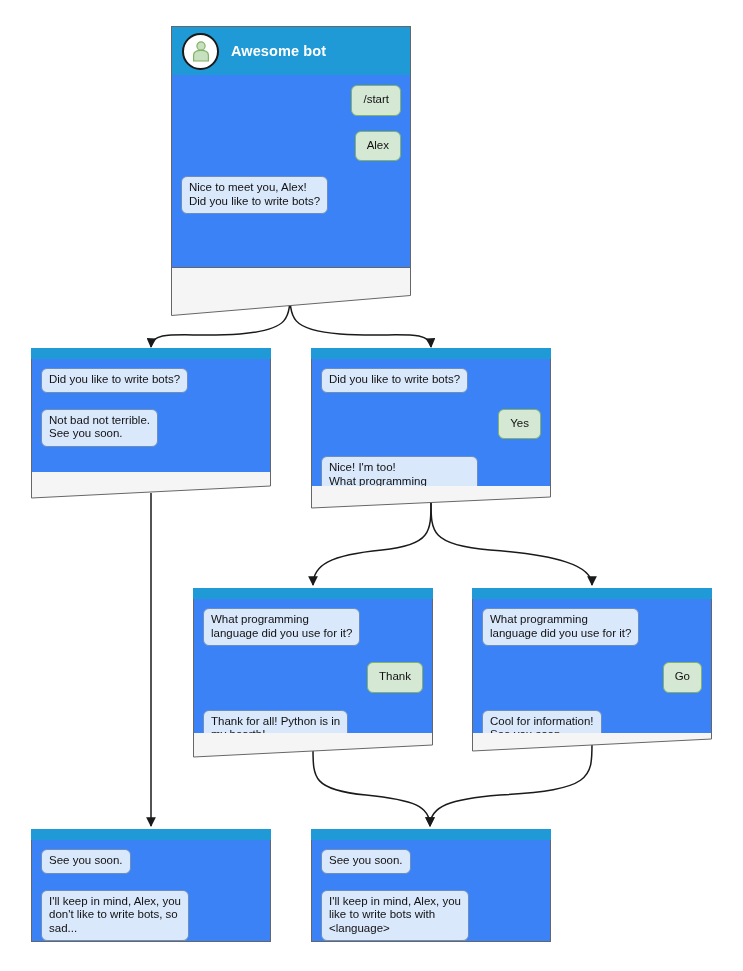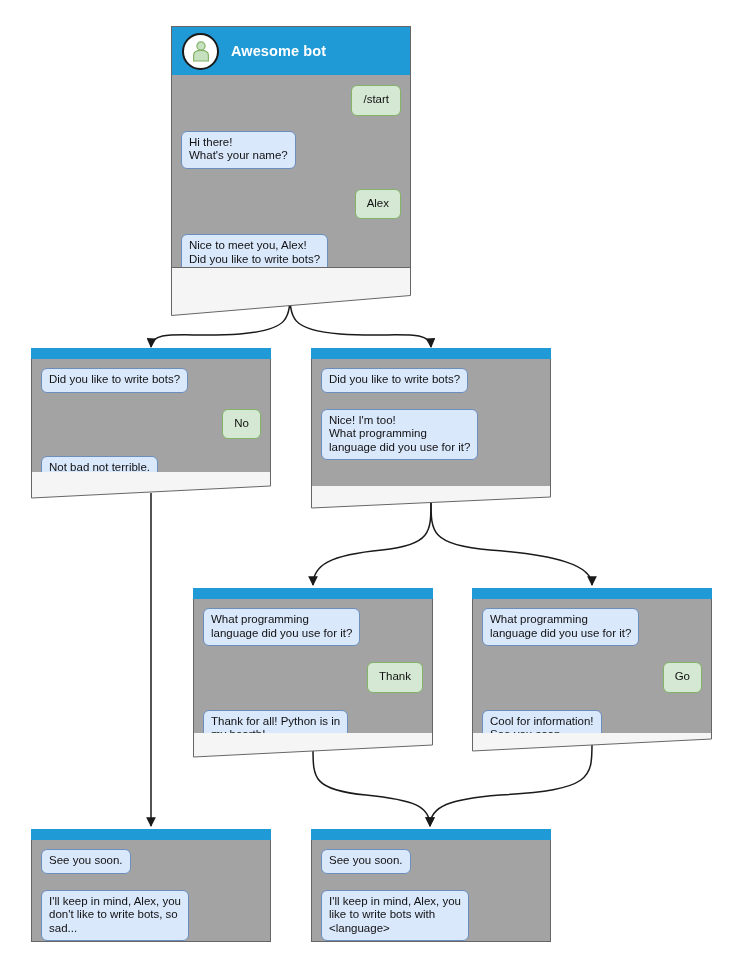--- a/index.html
+++ b/index.html
@@ -31,21 +31,21 @@
     z-index: 1;
   }
 
   
   .card {
     position: absolute;
     z-index: 2;
   }
   .card-body {
     position: relative;
-    background: #a3a3a3;
+    background: #3b82f6;
     border: 1px solid #666666;
     box-sizing: border-box;
     overflow: hidden;
   }
   .card-header {
     background: #1f9ad6;
     box-sizing: border-box;
     display: flex;
     align-items: center;
     position: relative;
@@ -151,24 +151,20 @@
           <path d="M 4.6 22 L 4.6 16.3 C 4.6 13.1 7.8 11.4 12 11.4 C 16.2 11.4 19.4 13.1 19.4 16.3 L 19.4 22 Z" fill="#c6e0c0" stroke="#82b366" stroke-width="1.2"></path>
         </svg>
       </div>
       <div class="bot-title">Awesome bot</div>
     </div>
     <div class="card-body" style="height:193px; border-top:none;">
       <div class="chat-area" style="padding-top:10px;">
         <div class="msgrow user" style="margin-bottom:15px;">
           <div class="bubble user">/start</div>
         </div>
-        <div class="msgrow bot" style="margin-bottom:20px;">
-          <div class="bubble bot">Hi there!
-What's your name?</div>
-        </div>
         <div class="msgrow user" style="margin-bottom:15px;">
           <div class="bubble user">Alex</div>
         </div>
         <div class="msgrow bot">
           <div class="bubble bot">Nice to meet you, Alex!
 Did you like to write bots?</div>
         </div>
       </div>
     </div>
     <svg class="tilt-bottom" style="top:242px;" width="240" height="52" viewBox="0 0 240 52">
@@ -176,40 +172,40 @@
     </svg>
   </div>
 
   <div class="card" style="left:31px; top:348px; width:240px;">
     <div class="card-header slim"></div>
     <div class="card-body" style="height:114px; border-top:none;">
       <div class="chat-area" style="padding-top:9px;">
         <div class="msgrow bot" style="margin-bottom:16px;">
           <div class="bubble bot">Did you like to write bots?</div>
         </div>
-        <div class="msgrow user" style="margin-bottom:17px;">
-          <div class="bubble user">No</div>
-        </div>
         <div class="msgrow bot">
           <div class="bubble bot">Not bad not terrible.
 See you soon.</div>
         </div>
       </div>
     </div>
     <svg class="tilt-bottom" style="top:124px;" width="240" height="30" viewBox="0 0 240 30">
       <path d="M 0.5 0 L 0.5 26 L 239.5 14 L 239.5 0" fill="#f5f5f5" stroke="#666666" stroke-width="1"></path>
     </svg>
   </div>
 
   <div class="card" style="left:311px; top:348px; width:240px;">
     <div class="card-header slim"></div>
     <div class="card-body" style="height:128px; border-top:none;">
       <div class="chat-area" style="padding-top:9px;">
         <div class="msgrow bot" style="margin-bottom:16px;">
           <div class="bubble bot">Did you like to write bots?</div>
+        </div>
+        <div class="msgrow user" style="margin-bottom:17px;">
+          <div class="bubble user">Yes</div>
         </div>
         <div class="msgrow bot">
           <div class="bubble bot">Nice! I'm too!
 What programming
 language did you use for it?</div>
         </div>
       </div>
     </div>
     <svg class="tilt-bottom" style="top:138px;" width="240" height="26" viewBox="0 0 240 26">
       <path d="M 0.5 0 L 0.5 22 L 239.5 11 L 239.5 0" fill="#f5f5f5" stroke="#666666" stroke-width="1"></path>

